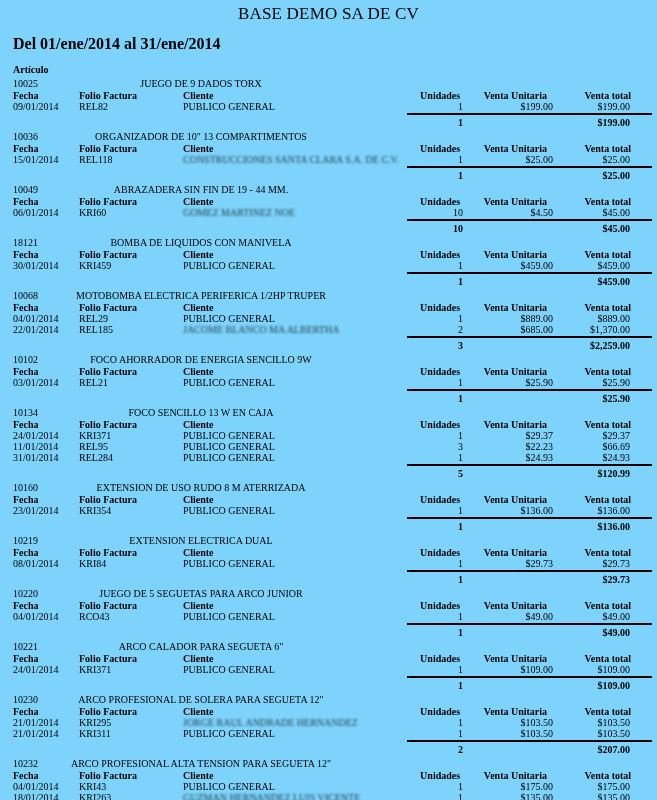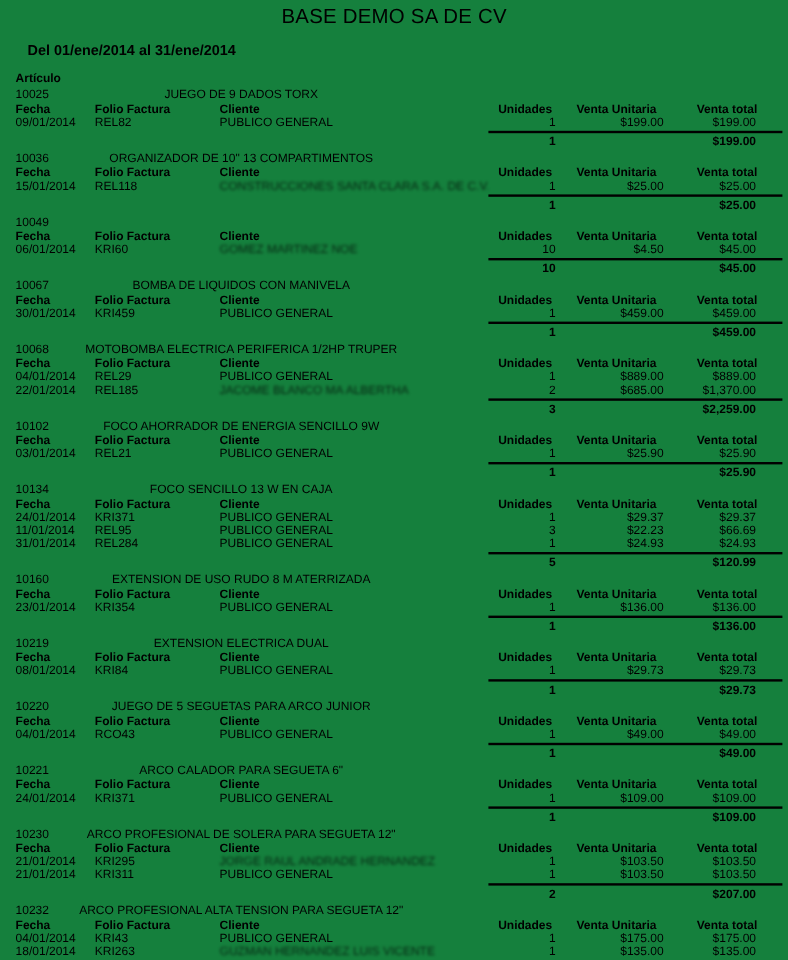--- a/index.html
+++ b/index.html
@@ -1,24 +1,24 @@
 <!DOCTYPE html>
 <html><head>
 <meta charset="utf-8">
 <style>
   html,body{margin:0;padding:0;background:#fff;}
   .page{
-    width:657px;height:800px;overflow:hidden;background:#15803d;color:#000;
-    font-family:Liberation Sans, sans-serif;position:relative;
+    width:657px;height:800px;overflow:hidden;background:#7dd3fc;color:#000;
+    font-family:Liberation Serif, serif;position:relative;
   }
   .title{
     text-align:center;font-size:17px;padding-top:4px;letter-spacing:.2px;
   }
   .date-range{
-    font-size:12px;font-weight:bold;margin:11px 0 0 23px;
+    font-size:16px;font-weight:bold;margin:11px 0 0 13px;
   }
   .articulo-label{
     font-size:10px;font-weight:bold;margin:11px 0 0 13px;
   }
   .row{display:flex;align-items:flex-end;height:11px;line-height:11px;font-size:10px;}
   .code-row{height:12px;line-height:12px;}
   .block{margin-top:3px;}
   .lt{display:flex;flex:1;padding-left:13px;min-width:0;}
   .c-code{width:49px;}
   .c-desc{width:278px;text-align:center;white-space:nowrap;}
@@ -140,20 +140,21 @@
         <span class="c-vt bold">$25.00</span>
         <span class="rt-pad"></span>
       </div>
     </div>
   </section>
 
   <section class="block">
     <div class="row code-row">
       <div class="lt">
         <span class="c-code">10049</span>
+        <span class="c-desc">ABRAZADERA SIN FIN DE 19 - 44 MM.</span>
       </div>
       <div class="rt">
             <span class="rt-pad"></span>
           </div>
     </div>
 
     <div class="row hdr">
       <div class="lt">
         <span class="c-fecha bold">Fecha</span>
         <span class="c-folio bold">Folio Factura</span>
@@ -187,21 +188,21 @@
         <span class="c-vu"></span>
         <span class="c-vt bold">$45.00</span>
         <span class="rt-pad"></span>
       </div>
     </div>
   </section>
 
   <section class="block">
     <div class="row code-row">
       <div class="lt">
-        <span class="c-code">10067</span>
+        <span class="c-code">18121</span>
         <span class="c-desc">BOMBA DE LIQUIDOS CON MANIVELA</span>
       </div>
       <div class="rt">
             <span class="rt-pad"></span>
           </div>
     </div>
 
     <div class="row hdr">
       <div class="lt">
         <span class="c-fecha bold">Fecha</span>

